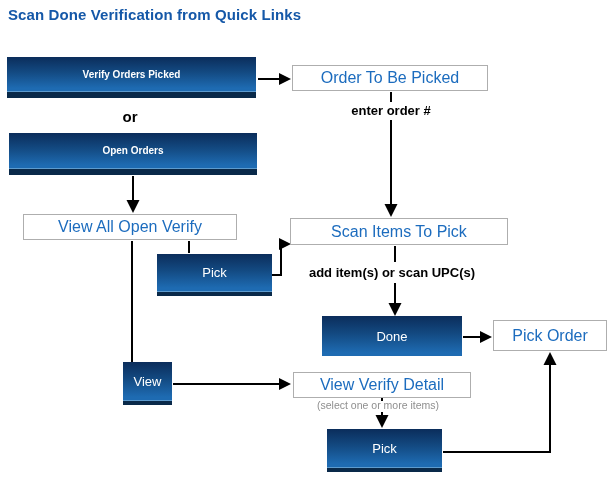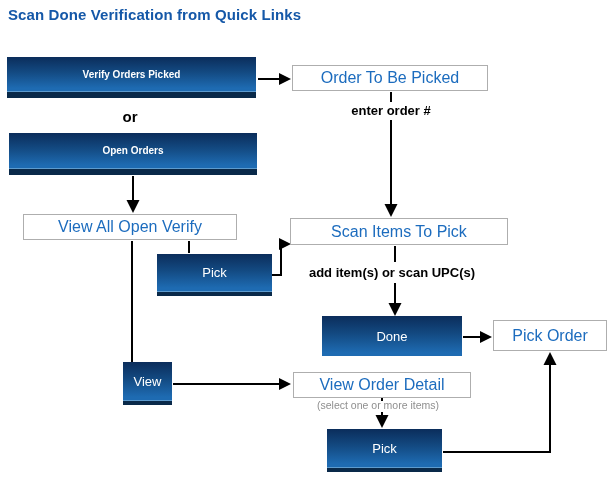--- a/index.html
+++ b/index.html
@@ -133,21 +133,21 @@
   </div>
 
   <div class="pagebox" style="left:493px;top:320px;width:114px;height:31px;">Pick Order</div>
 
   <div class="btn small" style="left:95px;top:362px;width:77px;height:43px;padding-left:28px;">
     <span class="face">View</span>
     <span class="shine"></span>
       <span class="strip"></span>
   </div>
 
-  <div class="pagebox" style="left:293px;top:372px;width:178px;height:26px;">View Order Detail</div>
+  <div class="pagebox" style="left:293px;top:372px;width:178px;height:26px;">View Verify Detail</div>
 
   <div class="note tiny" style="left:298px;top:399px;width:160px;">(select one or more items)</div>
 
   <div class="btn small" style="left:327px;top:429px;width:115px;height:43px;">
     <span class="face">Pick</span>
     <span class="shine"></span>
       <span class="strip"></span>
   </div>
 
 </div>

